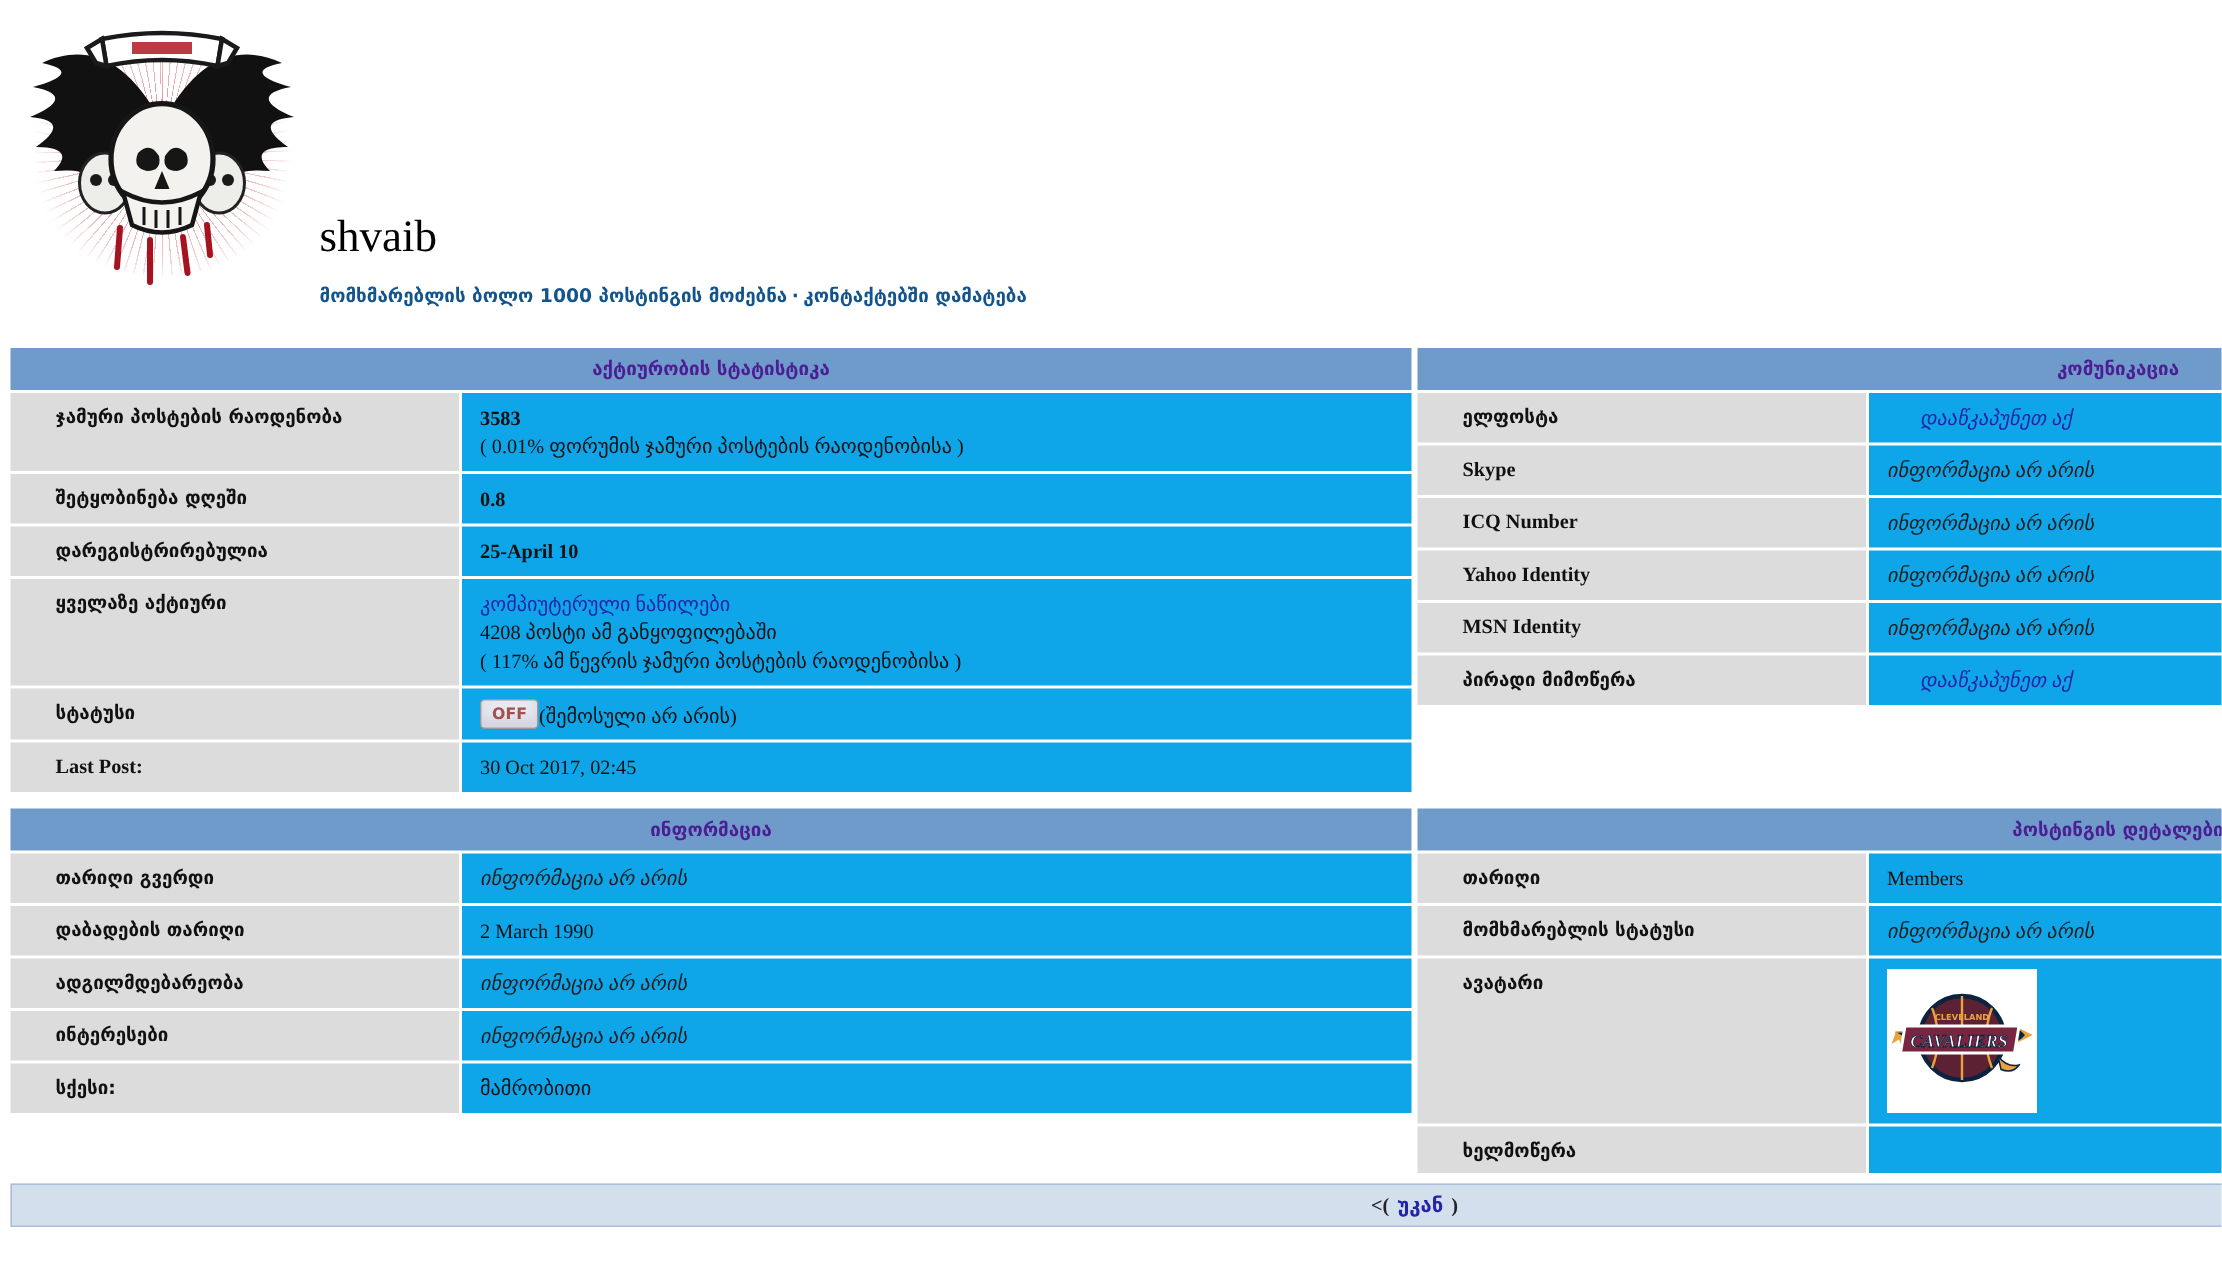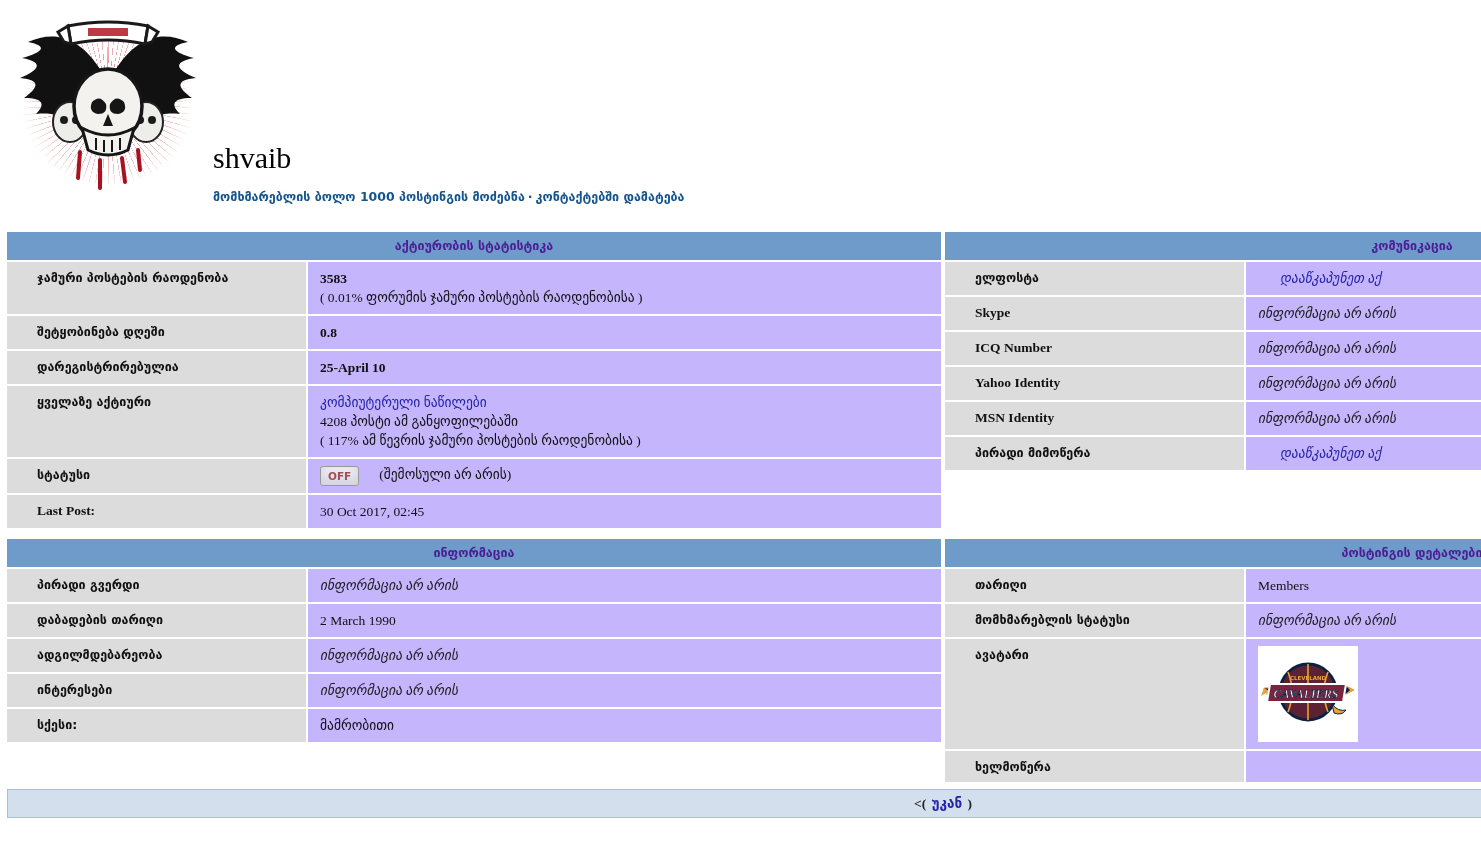--- a/index.html
+++ b/index.html
@@ -25,29 +25,29 @@
   .grid{display:grid;grid-template-columns:934px 934px;column-gap:4px;row-gap:9px;align-items:start;}
   .tbl{width:934px;}
   .tbl-header{height:28px;line-height:28px;background:#6E9BC9;color:#4c1d95;text-align:center;
               font-weight:bold;font-family:"DejaVu Sans",sans-serif;font-size:12.5px;margin-bottom:2px;
               white-space:nowrap;overflow:hidden;}
   .trow{display:flex;margin-bottom:2px;}
   .lbl{width:259px;flex:0 0 auto;background:#DCDCDC;font-weight:bold;
        font-family:"DejaVu Sans",sans-serif;font-size:12.5px;
        padding:8px 10px 8px 30px;display:flex;align-items:flex-start;}
   .lbl.en{font-family:"Liberation Serif","DejaVu Sans",serif;font-size:13.5px;}
-  .val{flex:1;background:#c4b5fd;margin-left:2px;padding:7px 12px;}
+  .val{flex:1;background:#0ea5e9;margin-left:2px;padding:7px 12px;}
   .line{line-height:19px;}
   .line.bold{font-weight:bold;}
   .line a{color:#2424A8;text-decoration:none;cursor:pointer;}
   .line.muted{font-style:italic;color:#1d1d1d;}
   .line a.italic{font-style:italic;margin-left:22px;}
 
   
-  .status-wrap{display:flex;align-items:flex-start;gap:20px;}
+  .status-wrap{display:flex;align-items:flex-end;gap:0;}
   .off-chip{display:inline-block;border:1px solid #999;border-radius:3px;background:#E9E9F2;
             color:#A05050;font-family:"DejaVu Sans",sans-serif;font-size:10.5px;font-weight:bold;
             padding:3px 7px;line-height:12px;box-shadow:inset 0 -6px 8px rgba(150,150,170,.25);}
 
   
   .avatar-box{width:100px;height:96px;background:#fff;}
 
   
   .footer{margin-top:5px;width:1870px;height:27px;line-height:27px;background:#D4DFEE;
           border:1px solid #A9BED8;text-align:center;font-weight:bold;font-size:13.5px;color:#222;}
@@ -197,21 +197,21 @@
             <div class="val">
               <div class="line"><a class="italic">დააწკაპუნეთ აქ</a></div>
             </div>
           </div>
         </div>
     </div>
     <div class="tbl">
       <div class="tbl-header">ინფორმაცია</div>
       <div class="tbody">
           <div class="trow">
-            <div class="lbl">პირადი გვერდი</div>
+            <div class="lbl">თარიღი გვერდი</div>
             <div class="val">
               <div class="line muted">ინფორმაცია არ არის</div>
             </div>
           </div>
           <div class="trow">
             <div class="lbl">დაბადების თარიღი</div>
             <div class="val">
               <div class="line">2 March 1990</div>
             </div>
           </div>

